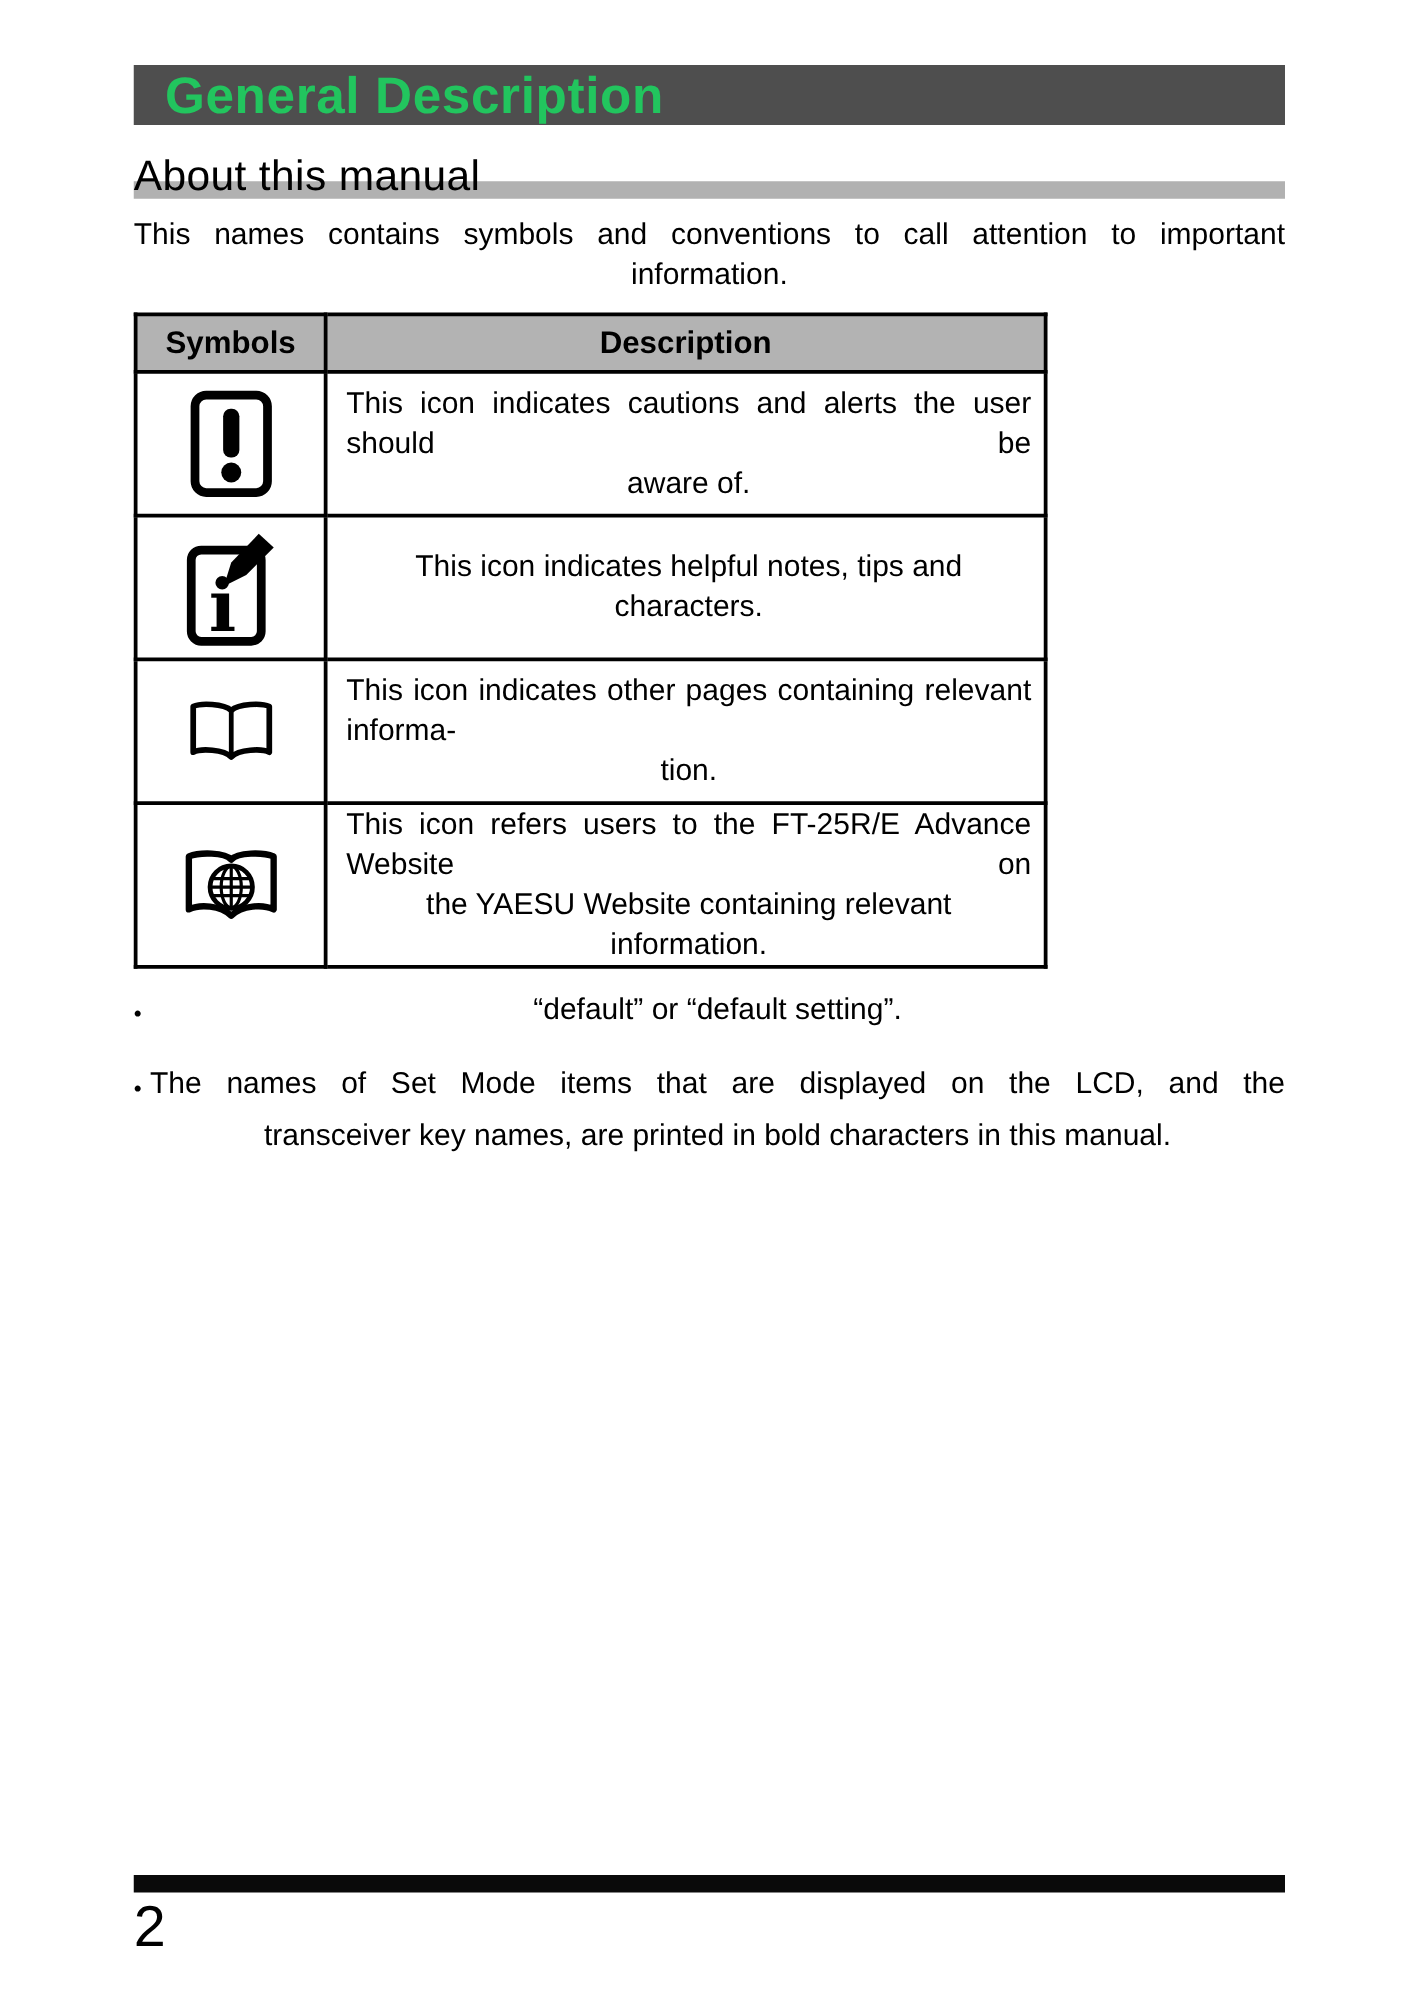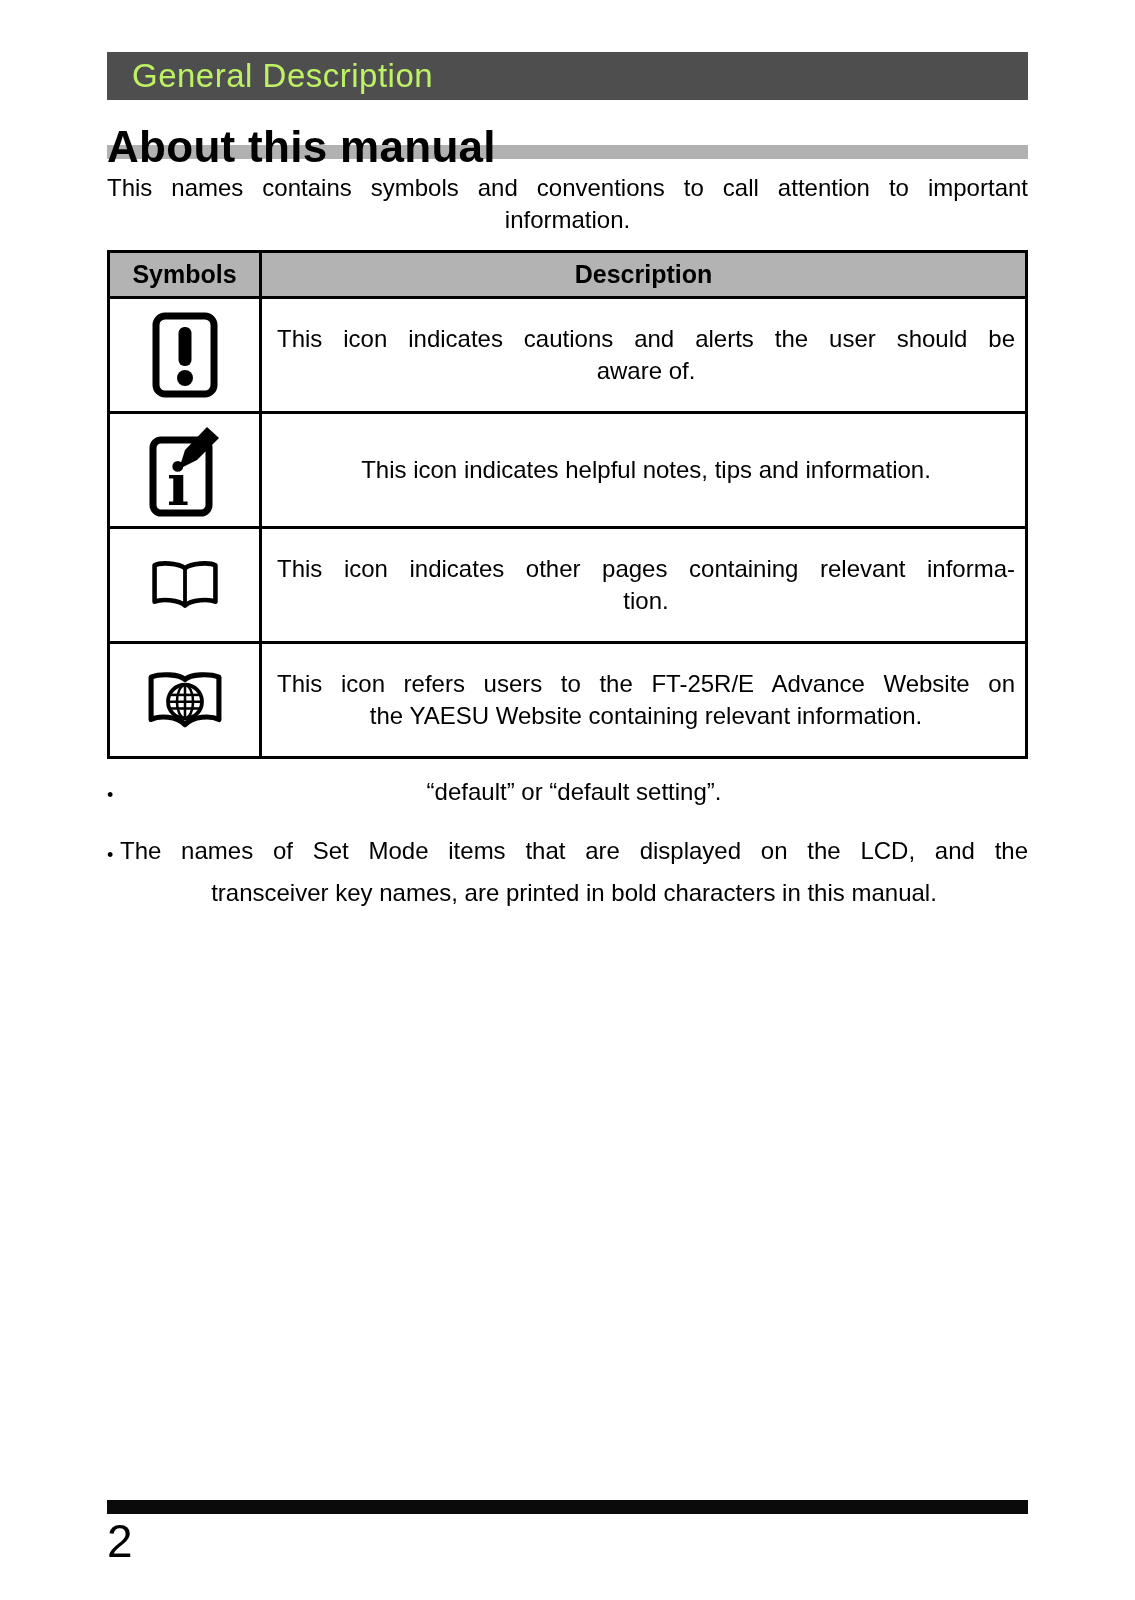--- a/index.html
+++ b/index.html
@@ -24,61 +24,61 @@
   
   .chapter-bar {
     margin-top: 52px;
     height: 48px;
     background: #4e4e4e;
     display: flex;
     align-items: center;
     padding-left: 25px;
   }
   .chapter-bar .title {
-    color: #bef264;
-    font-size: 33px;
-    font-weight: normal;
+    color: #22c55e;
+    font-size: 41px;
+    font-weight: bold;
     letter-spacing: 0.5px;
   }
 
   
   .section-heading {
     position: relative;
     margin-top: 22px;
     height: 42px;
   }
   .section-heading .band {
     position: absolute;
     left: 0; right: 0;
     top: 23px;
     height: 14px;
     background: #b1b1b1;
   }
   .section-heading .text {
     position: relative;
     z-index: 1;
-    font-size: 44px;
-    font-weight: bold;
+    font-size: 34px;
+    font-weight: normal;
     letter-spacing: 0.3px;
   }
 
   
   .intro {
     margin-top: 8px;
     font-size: 24px;
     line-height: 32px;
   }
   .just { text-align: justify; text-align-last: justify; }
   .plain { text-align: center; }
 
   
   table.symbols-table {
     margin-top: 14px;
     border-collapse: collapse;
-    width: 921px;
+    width: 731px;
     table-layout: fixed;
   }
   .symbols-table th, .symbols-table td {
     border: 3px solid #000;
   }
   .symbols-table col.c-sym { width: 152px; }
   .symbols-table th {
     height: 46px;
     background: #b3b3b3;
     font-size: 25px;
@@ -188,21 +188,21 @@
 
       <tr>
         <td class="sym">
           <svg class="icon-svg" width="76" height="94" viewBox="0 0 76 94">
             <rect x="6" y="17" width="56" height="73" rx="8" fill="#fff" stroke="#000" stroke-width="7"></rect>
             <text x="31" y="82" font-size="58" text-anchor="middle" font-family="'DejaVu Serif', 'Liberation Serif', serif" font-weight="bold" fill="#000">i</text>
             <path d="M32 46 L38 27 L60 4 L72 15 L50 37 Z" fill="#000"></path>
           </svg>
         </td>
         <td class="desc">
-          <div class="plain">This icon indicates helpful notes, tips and information.</div>
+          <div class="plain">This icon indicates helpful notes, tips and characters.</div>
         </td>
       </tr>
 
       <tr>
         <td class="sym">
           <svg class="icon-svg" width="70" height="54" viewBox="0 0 92 68">
             <path d="M46 12 C38 5 14 4 6 8 L6 56 C14 52 38 53 46 61 C54 53 78 52 86 56 L86 8 C78 4 54 5 46 12 Z" fill="#fff" stroke="#000" stroke-width="6" stroke-linejoin="round"></path>
             <path d="M46 12 L46 61" stroke="#000" stroke-width="5"></path>
           </svg>
         </td>

